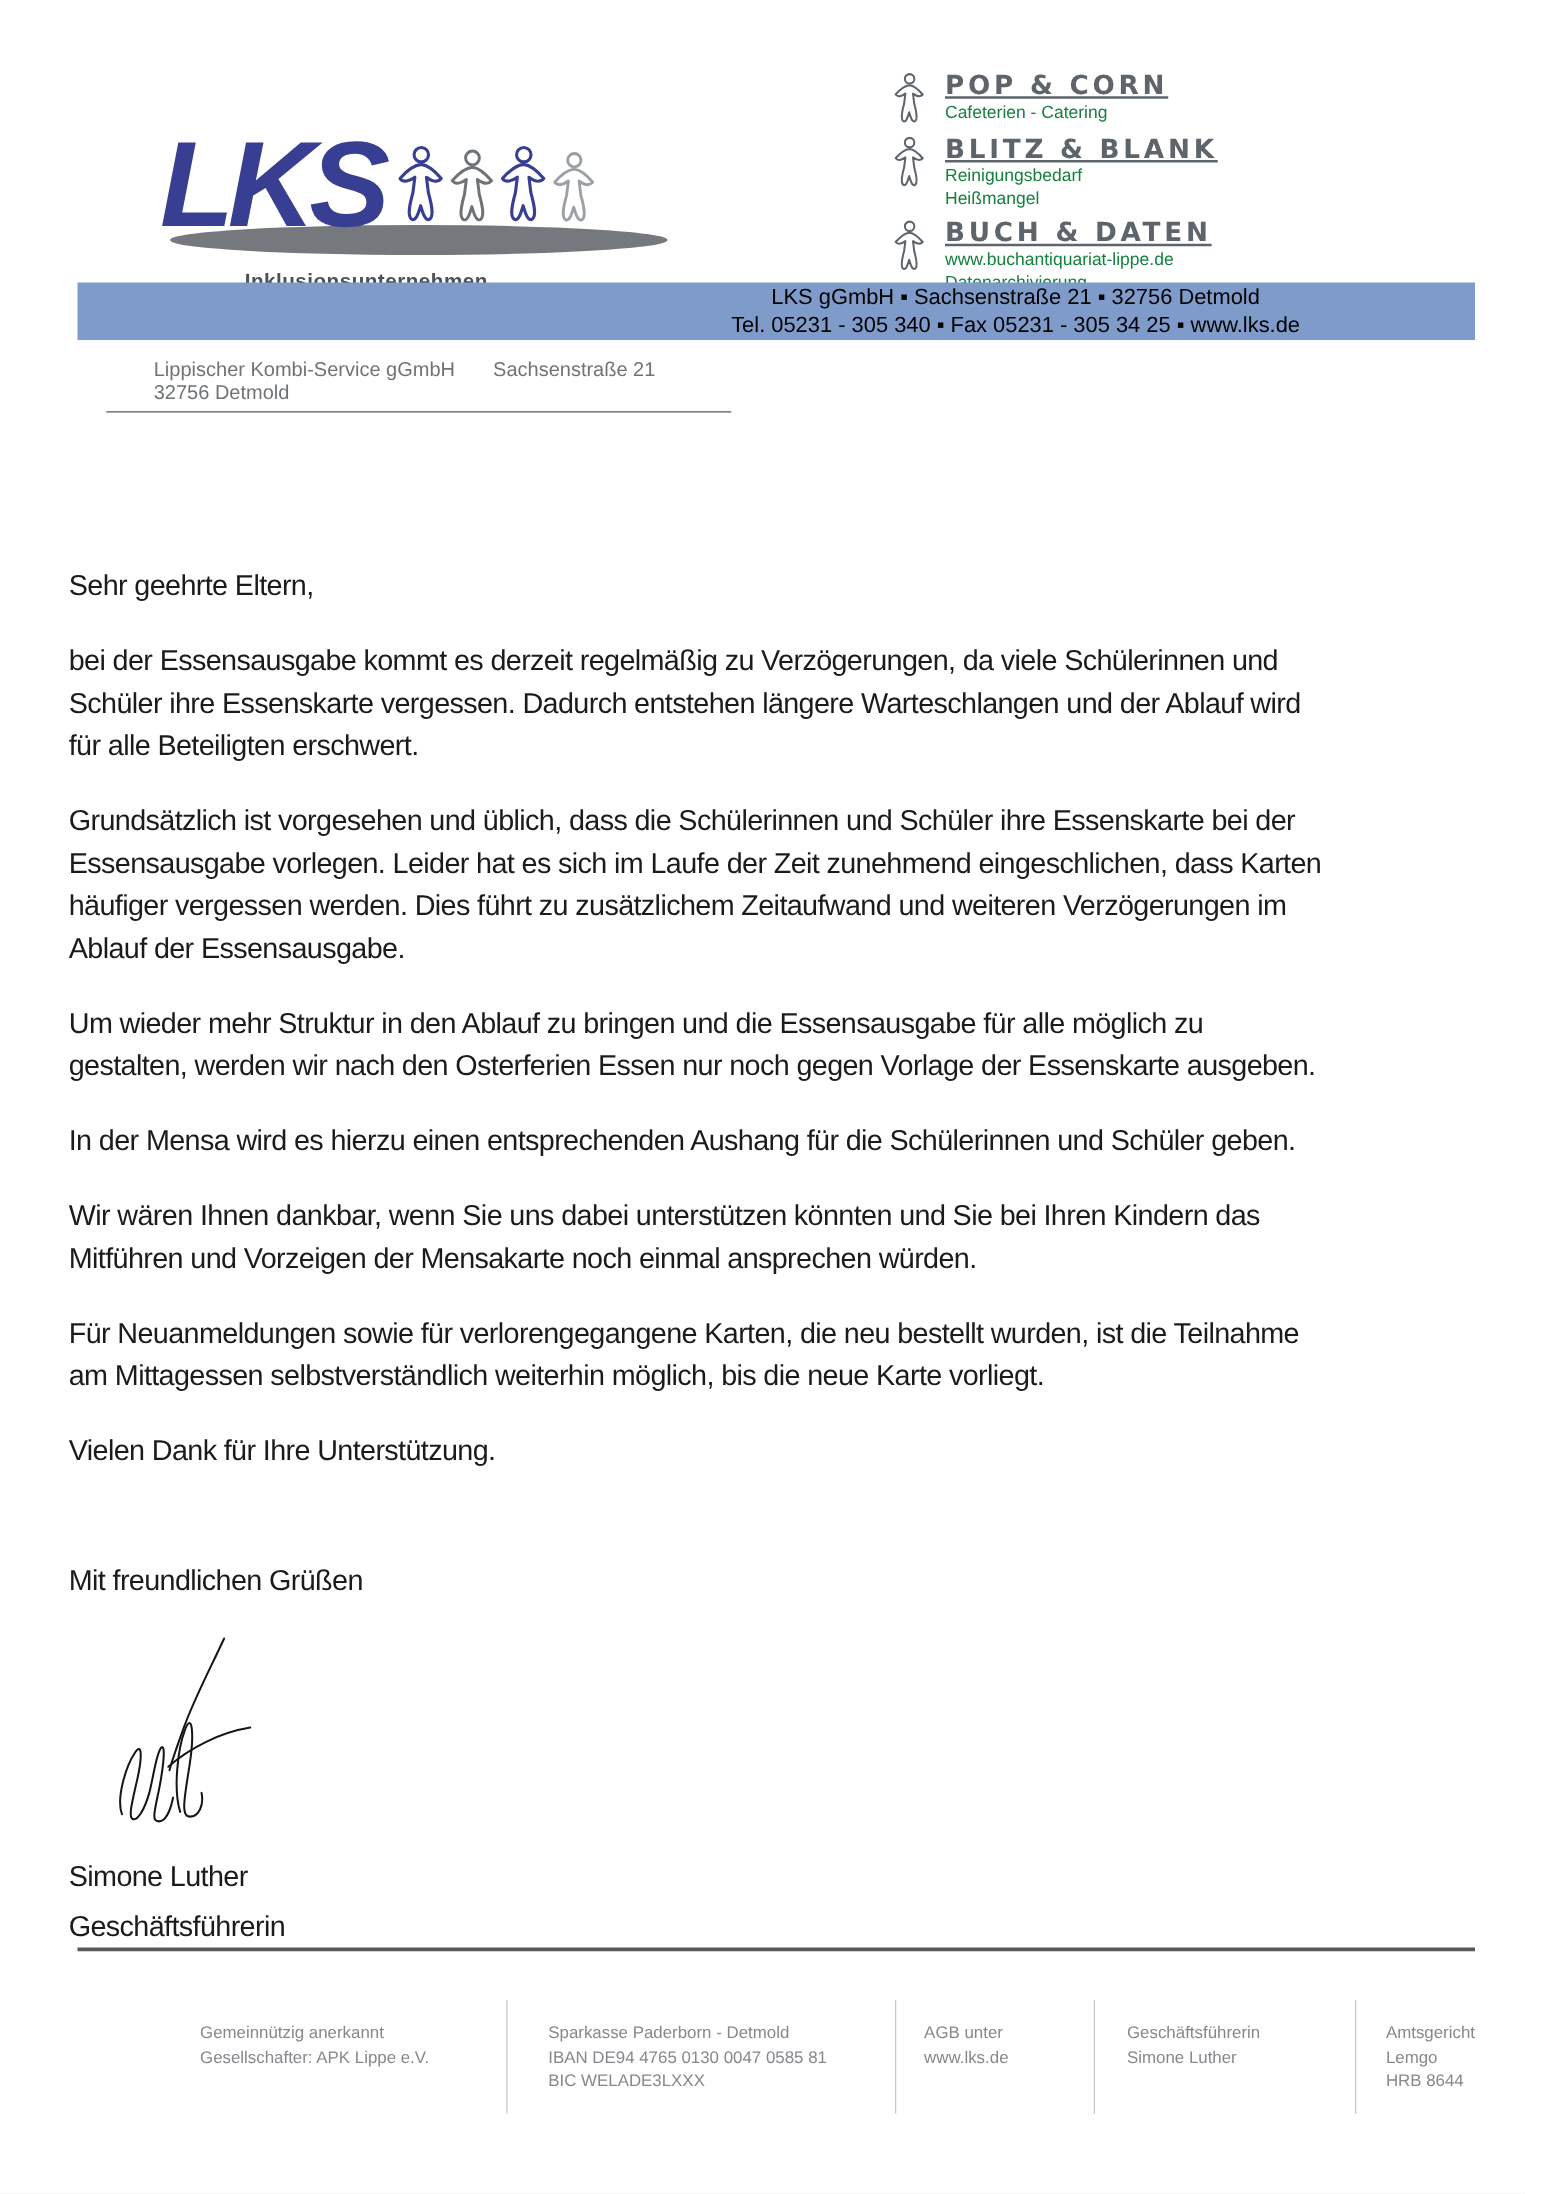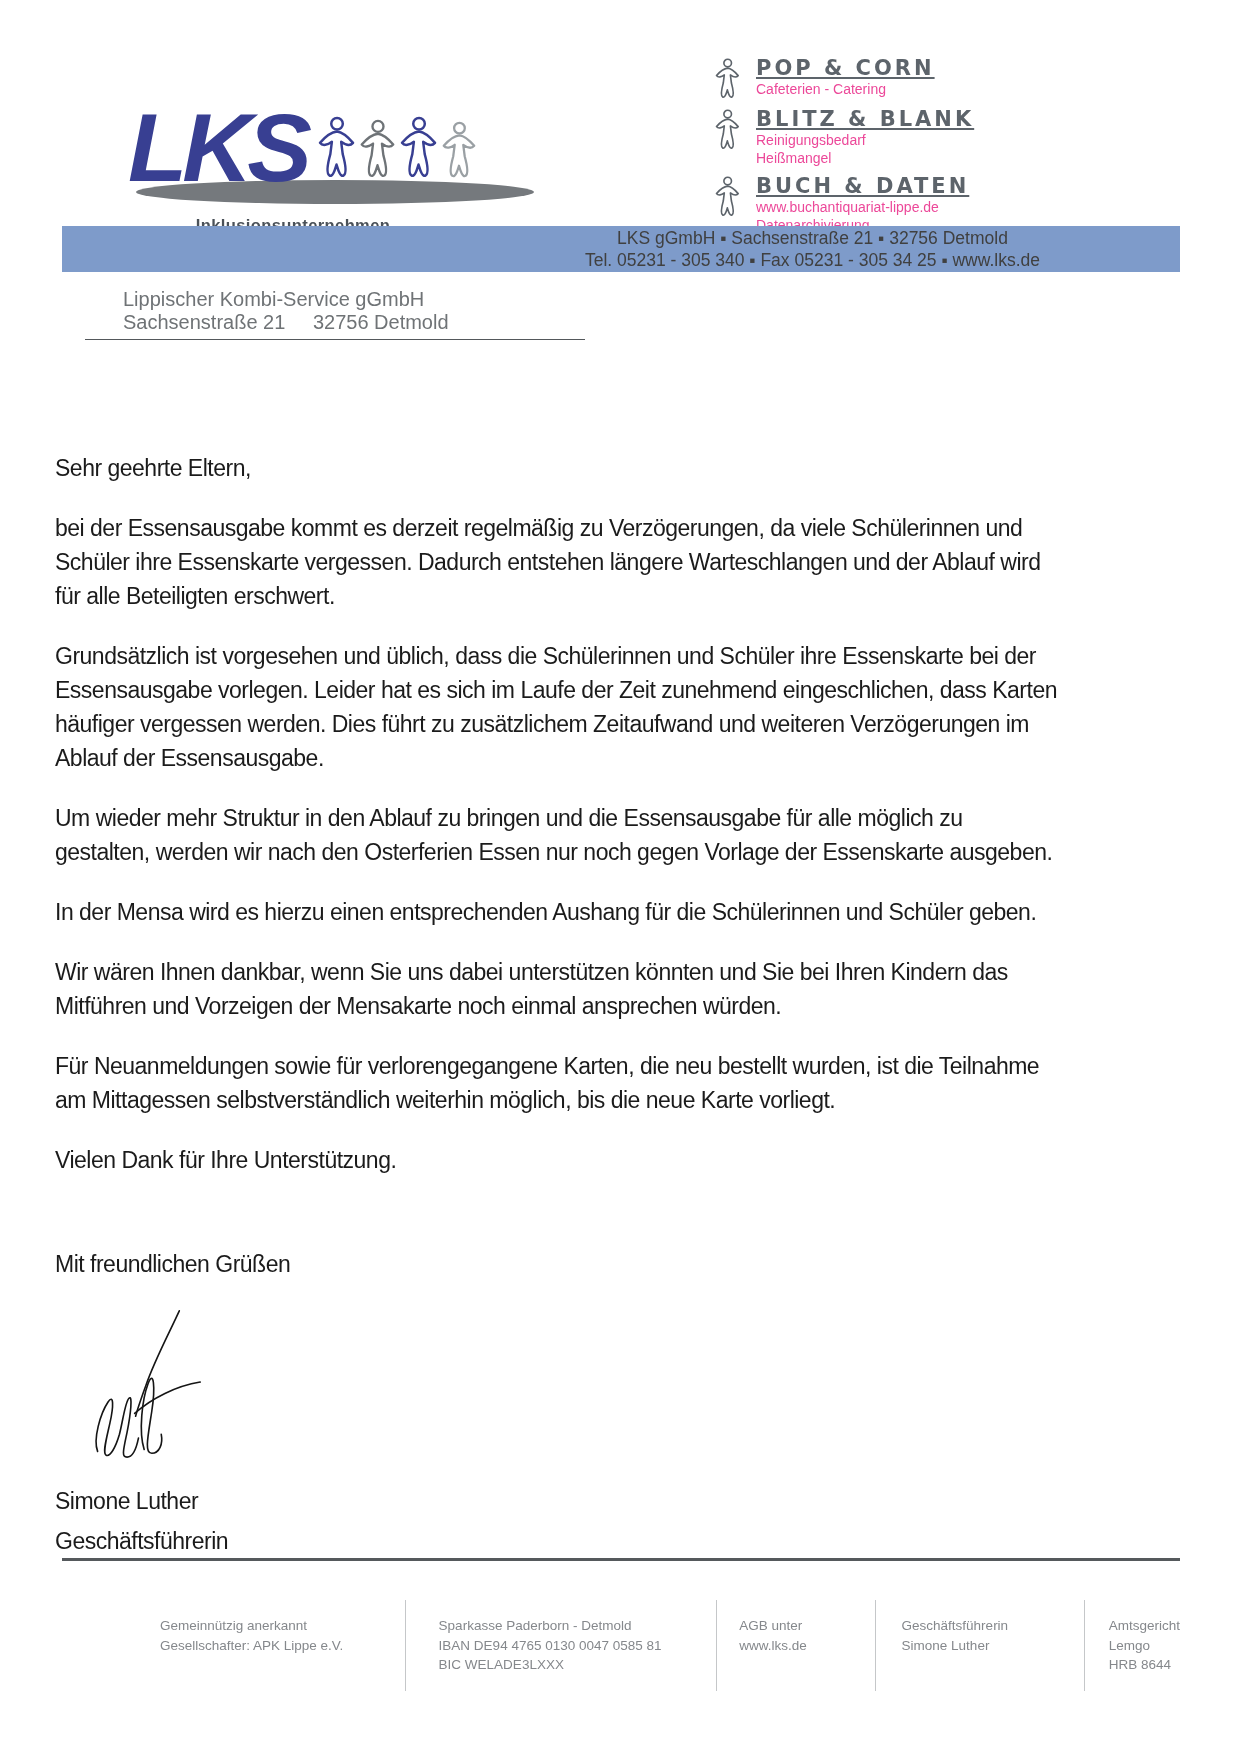--- a/index.html
+++ b/index.html
@@ -51,39 +51,39 @@
   
   .brands{position:absolute;left:712px;top:56px;}
   .brand-row{display:flex;align-items:flex-start;margin-bottom:7px;}
   .brand-icon{width:30px;height:42px;margin-right:14px;margin-top:2px;color:var(--brand-gray);flex:none;}
   .brand-name{
     font-family:"DejaVu Sans", sans-serif;
     font-size:21px;font-weight:bold;letter-spacing:3px;
     color:var(--brand-gray);line-height:24px;text-decoration:underline;
   }
   .brand-sub{
-    font-size:14px;line-height:17.5px;color:#ec4899;white-space:pre-line;margin-top:1px;
+    font-size:14px;line-height:17.5px;color:#15803d;white-space:pre-line;margin-top:1px;
   }
 
   
   .blue-bar{
     position:absolute;left:62px;top:226px;width:1118px;height:46px;
     background:var(--bar-blue);
   }
   .bar-text{
     position:absolute;right:140px;top:50%;transform:translateY(-50%);
-    text-align:center;color:#404040;font-size:17.5px;line-height:21.5px;
+    text-align:center;color:#000000;font-size:17.5px;line-height:21.5px;
     white-space:pre-line;
   }
 
   
   .sender{
     position:absolute;left:85px;top:288px;width:500px;
     padding:0 0 5px 38px;border-bottom:1px solid #54585b;
-    font-size:20px;color:#6f7376;
+    font-size:16px;color:#6f7376;
   }
   .sender span{display:inline-block;}
   .sender .s1{margin-right:26px;}
   .sender .s2{margin-right:22px;}
 
   
   .letter-body{position:absolute;left:55px;top:410px;width:1090px;margin-top:41px;}
   .letter-body p{
     font-size:23px;line-height:34px;letter-spacing:-0.5px;
     white-space:pre-line;margin-bottom:26px;color:var(--body-ink);

